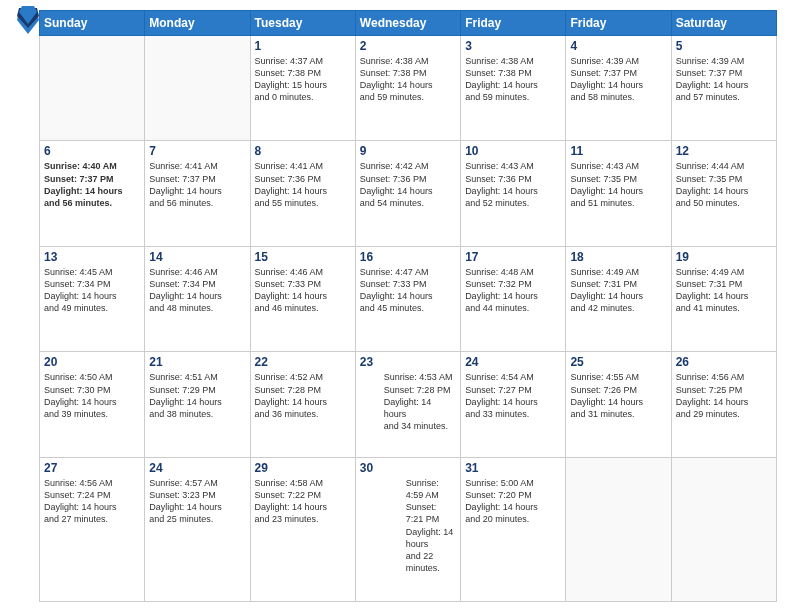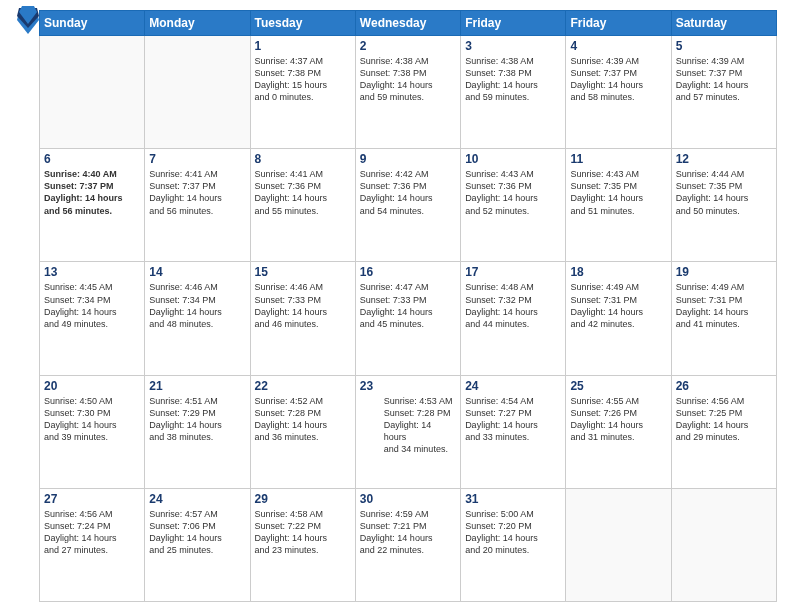--- a/index.html
+++ b/index.html
@@ -334,34 +334,34 @@
           <td>
             <span class="day-number">27</span>
             <div class="cell-text" style="white-space: pre-line;">Sunrise: 4:56 AM
 Sunset: 7:24 PM
 Daylight: 14 hours
 and 27 minutes.</div>
           </td>
           <td>
             <span class="day-number">24</span>
             <div class="cell-text" style="white-space: pre-line;">Sunrise: 4:57 AM
-Sunset: 7:06 PM
+Sunset: 3:23 PM
 Daylight: 14 hours
 and 25 minutes.</div>
           </td>
           <td>
             <span class="day-number">29</span>
             <div class="cell-text" style="white-space: pre-line;">Sunrise: 4:58 AM
 Sunset: 7:22 PM
 Daylight: 14 hours
 and 23 minutes.</div>
           </td>
           <td>
             <span class="day-number">30</span>
-            <div class="cell-text" style="white-space: pre-line;">Sunrise: 4:59 AM
+            <div class="cell-text" style="white-space: pre-line; margin-left: 46px;">Sunrise: 4:59 AM
 Sunset: 7:21 PM
 Daylight: 14 hours
 and 22 minutes.</div>
           </td>
           <td>
             <span class="day-number">31</span>
             <div class="cell-text" style="white-space: pre-line;">Sunrise: 5:00 AM
 Sunset: 7:20 PM
 Daylight: 14 hours
 and 20 minutes.</div>

